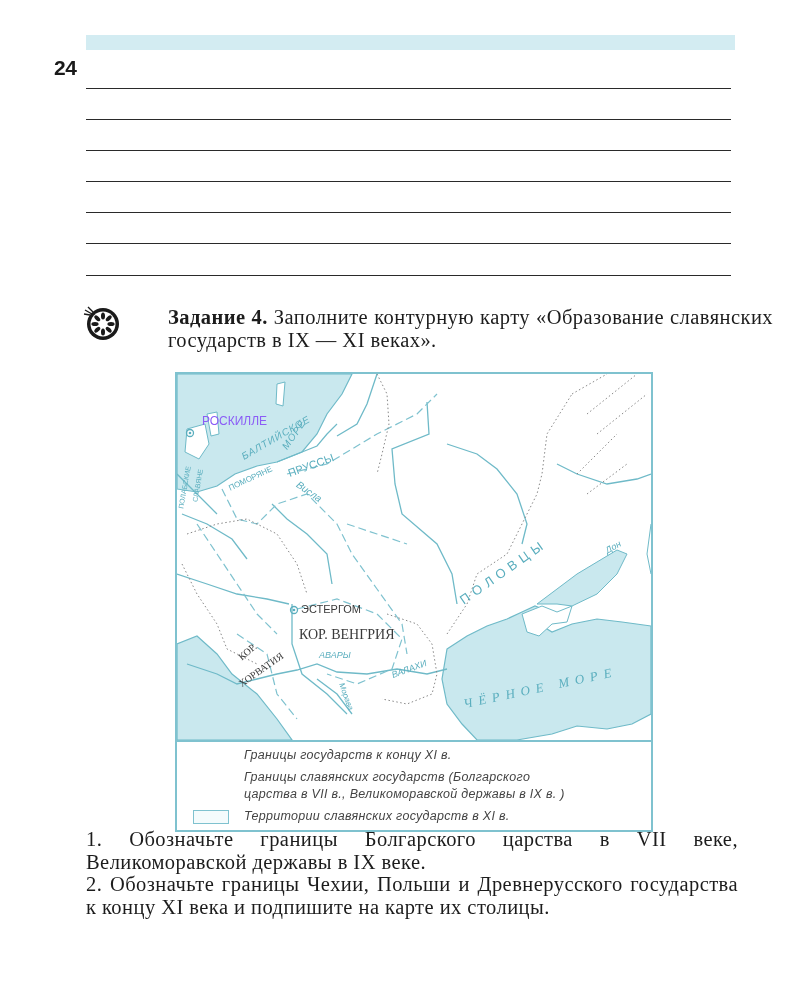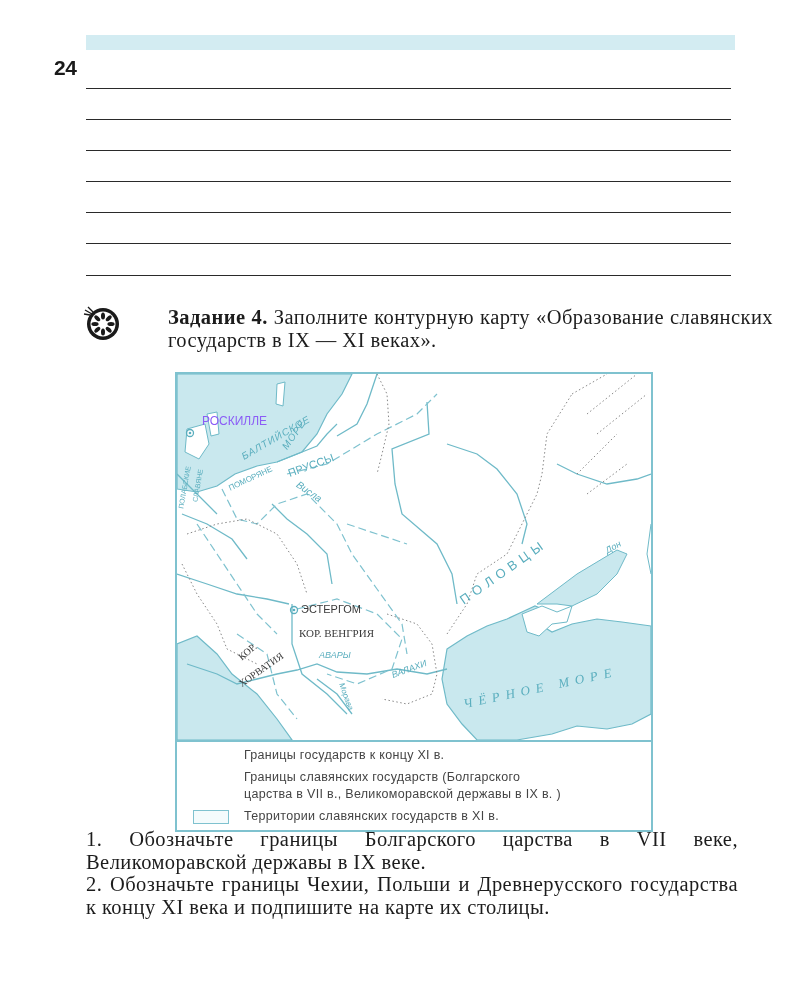--- a/index.html
+++ b/index.html
@@ -5,21 +5,21 @@
   html,body{margin:0;padding:0;background:#fff;}
   body{width:792px;height:1000px;position:relative;overflow:hidden;font-family:"Liberation Serif","DejaVu Serif",serif;color:#1c1c1c;}
   .page-num{position:absolute;left:54px;top:32px;font-family:"Liberation Sans","DejaVu Sans",sans-serif;font-weight:bold;font-size:21px;letter-spacing:-0.5px;color:#1a1a1a;margin-top:24px;}
   .header-bar{position:absolute;left:86px;top:35px;width:649px;height:15px;background:#d3ecf2;}
   .line{position:absolute;left:86px;width:645px;height:0;border-top:1.6px solid #2a2a2a;}
   .task-icon{position:absolute;left:83px;top:304px;width:38px;height:38px;}
   .task{position:absolute;left:132px;top:306px;width:605px;font-size:20.5px;line-height:23px;letter-spacing:0.45px;text-align:justify;margin-left:36px;}
   .task b{font-weight:bold;}
   .map{position:absolute;left:175px;top:372px;width:478px;height:460px;border:2px solid #7fc2cf;box-sizing:border-box;background:#fff;overflow:hidden;}
   .map svg{position:absolute;left:0;top:0;}
-  .legend{position:absolute;left:0;top:366px;width:474px;height:90px;border-top:2px solid #7fc2cf;background:#fff;font-family:"Liberation Sans","DejaVu Sans",sans-serif;font-size:12.5px;color:#444;}
+  .legend{position:absolute;left:0;top:366px;width:474px;height:90px;border-top:2px solid #7fc2cf;background:#fff;font-family:"Liberation Sans","DejaVu Sans",sans-serif;font-size:12.5px;color:#444;font-style:italic;}
   .leg-item{position:absolute;left:67px;line-height:17px;letter-spacing:0.3px;}
   .leg-swatch{position:absolute;left:16px;top:68px;width:36px;height:14px;border:1.5px solid #7fc2cf;background:#f4fbfc;box-sizing:border-box;}
   .lbl{position:absolute;font-family:"Liberation Sans","DejaVu Sans",sans-serif;white-space:nowrap;}
   .questions{position:absolute;left:86px;top:828px;width:652px;font-size:20.5px;line-height:22.5px;letter-spacing:0.45px;text-align:justify;}
   .questions p{margin:0;}
 </style>
 </head>
 <body>
 
 <div class="page-num">24</div>
@@ -117,21 +117,21 @@
 
   <span class="lbl" style="left:8px;top:40px;font-size:12px;color:#8b5cf6;margin-left:17px;">РОСКИЛЛЕ</span>
   <span class="lbl" style="left:60px;top:58px;font-size:10px;color:#5aaebe;font-style:italic;transform:rotate(-30deg);letter-spacing:1px;">БАЛТИЙСКОЕ</span>
   <span class="lbl" style="left:100px;top:55px;font-size:10px;color:#5aaebe;font-style:italic;transform:rotate(-55deg);letter-spacing:1px;">МОРЕ</span>
   <span class="lbl" style="left:110px;top:85px;font-size:11px;color:#5aaebe;transform:rotate(-20deg);">ПРУССЫ</span>
   <span class="lbl" style="left:50px;top:100px;font-size:8px;color:#5aaebe;transform:rotate(-25deg);">ПОМОРЯНЕ</span>
   <span class="lbl" style="left:-14px;top:110px;font-size:7px;color:#5aaebe;transform:rotate(-80deg);">ПОЛАБСКИЕ</span>
   <span class="lbl" style="left:4px;top:108px;font-size:7px;color:#5aaebe;transform:rotate(-80deg);">СЛАВЯНЕ</span>
   <span class="lbl" style="left:118px;top:112px;font-size:10px;color:#5aaebe;font-style:italic;transform:rotate(35deg);">Висла</span>
   <span class="lbl" style="left:124px;top:229px;font-size:11px;color:#3a3a3a;">ЭСТЕРГОМ</span>
-  <span class="lbl" style="left:122px;top:253px;font-size:11px;color:#3a3a3a;font-family:'Liberation Serif',serif;">КОР. ВЕНГРИЯ</span>
+  <span class="lbl" style="left:122px;top:253px;font-size:14px;color:#3a3a3a;font-family:'Liberation Serif',serif;">КОР. ВЕНГРИЯ</span>
   <span class="lbl" style="left:60px;top:272px;font-size:10px;color:#3a3a3a;font-family:'Liberation Serif',serif;transform:rotate(-40deg);">КОР.</span>
   <span class="lbl" style="left:58px;top:290px;font-size:10px;color:#3a3a3a;font-family:'Liberation Serif',serif;transform:rotate(-35deg);">ХОРВАТИЯ</span>
   <span class="lbl" style="left:142px;top:276px;font-size:9px;color:#5aaebe;font-style:italic;">АВАРЫ</span>
   <span class="lbl" style="left:214px;top:290px;font-size:9px;color:#5aaebe;font-style:italic;transform:rotate(-20deg);">ВАЛАХИ</span>
   <span class="lbl" style="left:155px;top:318px;font-size:8px;color:#5aaebe;font-style:italic;transform:rotate(70deg);">Морава</span>
   <span class="lbl" style="left:275px;top:190px;font-size:13px;color:#5aaebe;transform:rotate(-35deg);letter-spacing:5px;">ПОЛОВЦЫ</span>
   <span class="lbl" style="left:428px;top:168px;font-size:9px;color:#5aaebe;font-style:italic;transform:rotate(-30deg);">Дон</span>
   <span class="lbl" style="left:285px;top:306px;font-size:13px;color:#5aaebe;font-style:italic;transform:rotate(-12deg);letter-spacing:6px;font-family:'Liberation Serif',serif;">ЧЁРНОЕ МОРЕ</span>
 
   <div class="legend">

